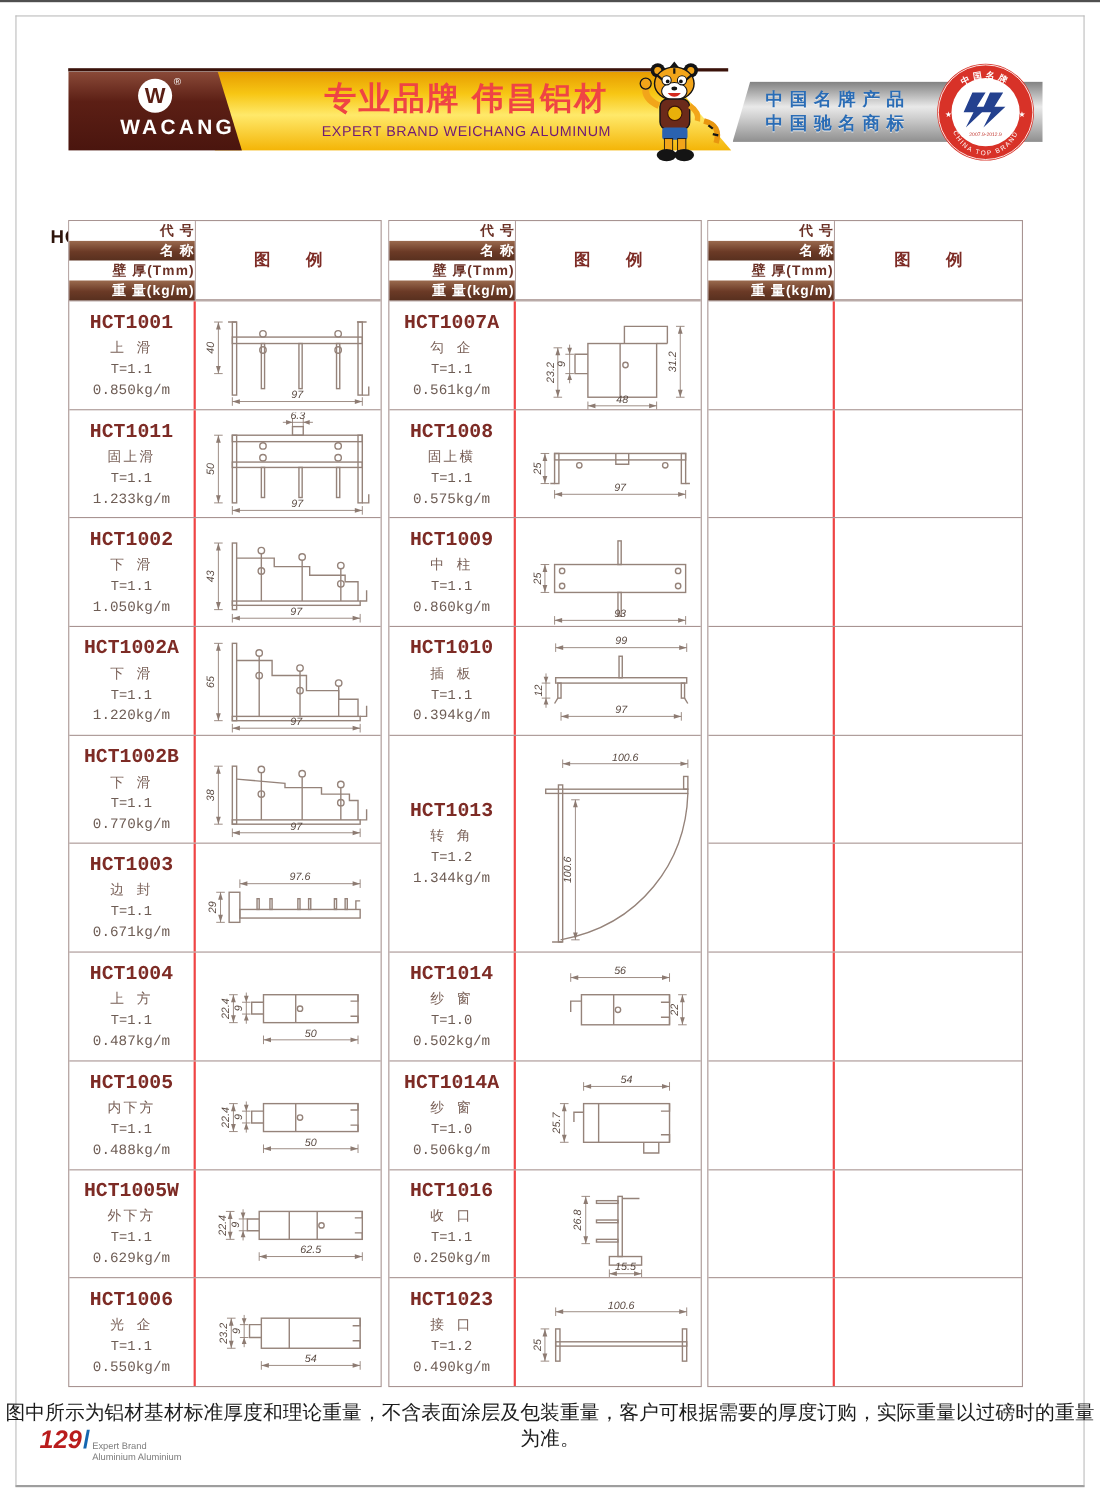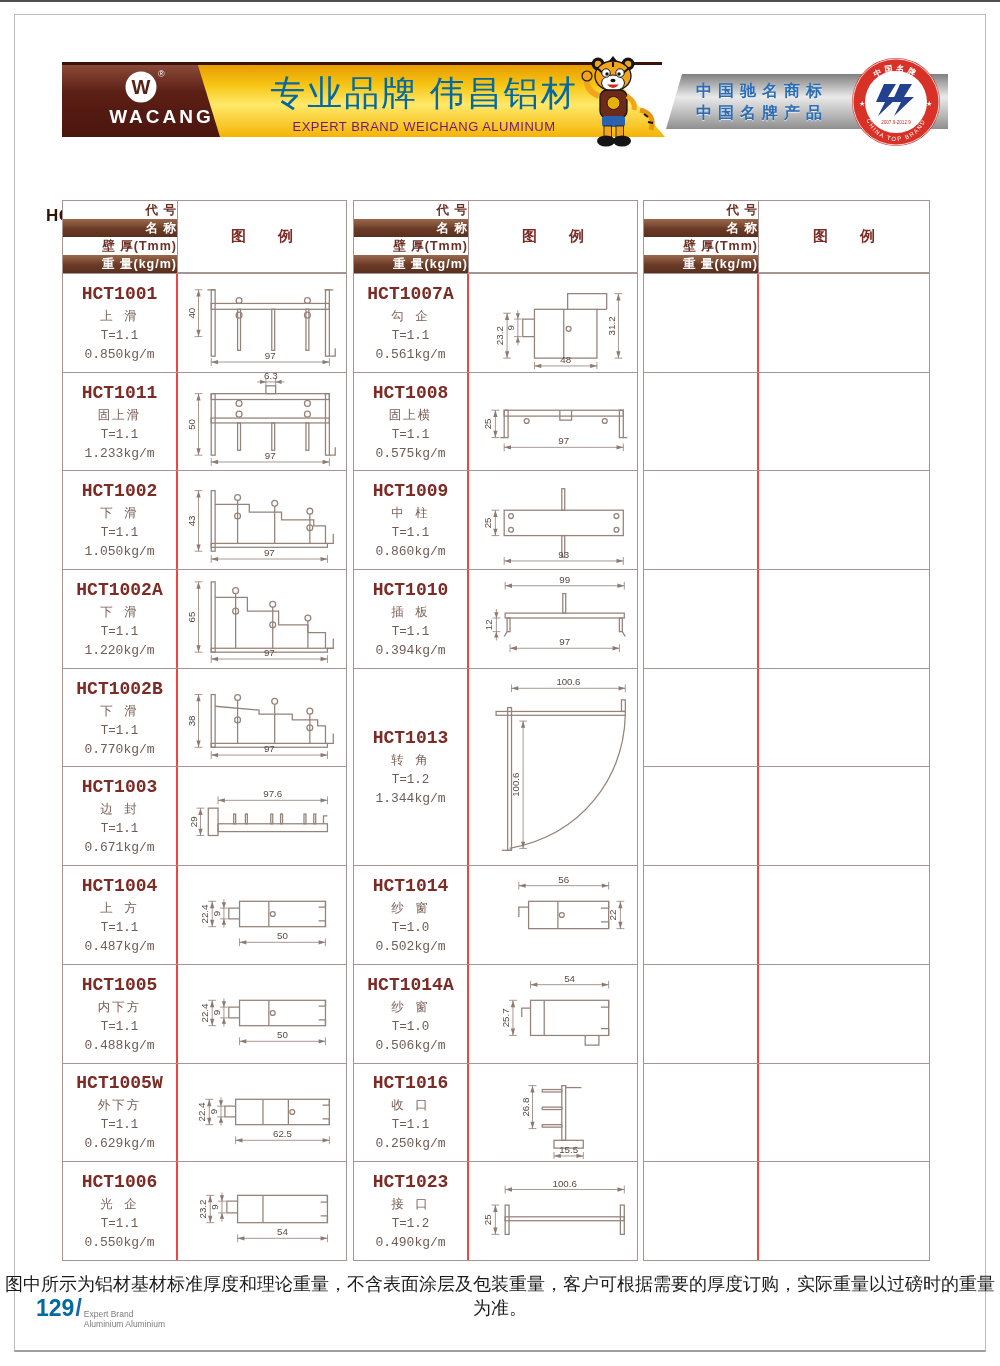--- a/index.html
+++ b/index.html
@@ -18,21 +18,21 @@
     background:linear-gradient(180deg,#8a4a38 0%,#5c1f15 38%,#4a150e 100%);
     clip-path:polygon(0 0,86% 0,100% 100%,0 100%); z-index:3;
     display:flex; flex-direction:column; align-items:center; }
   .logo-mark { margin-top:3px; }
   .reg-mark { position:absolute; left:96px; top:4px; color:#fff; font-size:9px; }
   .logo-text { color:#fff; font-weight:bold; font-size:19px; letter-spacing:3px; margin-top:-2px;margin-left:41px; }
   .banner-yellow { position:absolute; left:195px; top:65px; width:470px; height:72px;
     background:linear-gradient(180deg,#e79c00 0%,#f7c614 28%,#ffe96a 55%,#f4b406 100%);
     clip-path:polygon(0 0,87% 0,100% 100%,0 100%); z-index:2; }
   .banner-text { position:absolute; left:238px; top:70px; width:372px; text-align:center; z-index:3; }
-  .slogan-cn { font-size:35px; font-weight:normal; color:#0369a1; letter-spacing:2px; white-space:nowrap; }
+  .slogan-cn { font-size:29px; font-weight:bold; color:#ef4444; letter-spacing:2px; white-space:nowrap; }
   .slogan-en { font-size:13px; font-weight:normal; color:#701a75; letter-spacing:0.5px; margin-top:2px; white-space:nowrap; }
   .tiger { position:absolute; left:578px; top:54px; z-index:4; }
   .honor-bar { position:absolute; left:666px; top:74px; width:282px; height:55px;
     background:linear-gradient(180deg,#808080 0%,#e9e9e9 42%,#cfcfcf 60%,#8f8f8f 100%);
     clip-path:polygon(16px 0,100% 0,100% 100%,0 100%); z-index:1;
     padding:6px 0 0 30px; }
   .honor-line { font-size:16px; font-weight:bold; color:#2a6cb5; letter-spacing:6px;
     line-height:22px; white-space:nowrap; text-shadow:0 1px 0 rgba(255,255,255,.7); }
   .badge { position:absolute; left:850px; top:56px; z-index:5; }
 
@@ -52,31 +52,31 @@
     font-size:15px; font-weight:bold; color:#7d2b25; letter-spacing:14px; text-indent:14px;text-align:center; }
   .prow { display:flex; height:98.7px; border-top:1px solid #a89492; }
   .prow:first-of-type { border-top:none; }
   .prow.tall { height:197.4px; }
   .pcell-info { width:115px; border-right:2px solid #ef4444; display:flex; flex-direction:column;
     align-items:center; justify-content:center; gap:4px; padding:2px;font-family:Liberation Mono, monospace; }
   .pcode { font-size:18px; font-weight:bold; color:#7d2b25; }
   .pname { font-size:12.5px; color:#7a6158; letter-spacing:2px; }
   .pthick { font-size:12.5px; color:#6e5d55; }
   .pweight { font-size:13px; color:#6e5d55; }
-  .pcell-diagram { flex:1; display:flex; align-items:flex-start; justify-content:center; }
+  .pcell-diagram { flex:1; display:flex; align-items:flex-end; justify-content:center;font-style:italic; }
 
   svg .pf { fill:none; stroke:#95837a; stroke-width:1.3; }
   svg .dim { stroke:#8d7b72; stroke-width:0.8; }
   svg .dar { fill:#8d7b72; }
   svg .dtx { fill:#5a4a42; font-size:10px; text-anchor:middle; font-family:"Liberation Sans","DejaVu Sans",sans-serif; }
 
   
   .note { position:absolute; left:0; right:0; top:1272px; text-align:center; font-size:18px; color:#1b1b1b; }
   .pagenum { position:absolute; left:36px; top:1297px; display:flex; align-items:flex-start; }
-  .pagenum .num { font-size:23px; font-weight:bold; color:#0369a1; line-height:22px; }
+  .pagenum .num { font-size:23px; font-weight:bold; color:#b91c1c; line-height:22px;font-style:italic; }
   .pagenum .slash { font-size:23px; font-weight:bold; color:#1566b0; line-height:22px; margin:0 2px 0 1px; }
   .pagenum .brand { font-size:8.5px; color:#7d7d7d; line-height:10px; margin-top:12px; }
 </style>
 </head>
 <body>
 
 <div class="top-edge"></div>
 <div class="frame"></div>
 
 <div class="banner-top-strip"></div>
@@ -119,22 +119,22 @@
   <circle cx="35.5" cy="49" r="6.5" fill="#e8b00a" stroke="#3a1208" stroke-width="1"></circle>
   <path d="M49,42 q9,6 7,14" stroke="#f2a51a" stroke-width="5" fill="none"></path>
   <rect x="24" y="62" width="23" height="11" rx="3" fill="#2a62b0"></rect>
   <rect x="26" y="72" width="7.5" height="11" fill="#f2a51a" stroke="#141414" stroke-width="0.8"></rect>
   <rect x="38" y="72" width="7.5" height="11" fill="#f2a51a" stroke="#141414" stroke-width="0.8"></rect>
   <ellipse cx="28" cy="87" rx="9" ry="5.5" fill="#141414"></ellipse>
   <ellipse cx="44" cy="87" rx="9" ry="5.5" fill="#141414"></ellipse>
 </svg>
 
 <div class="honor-bar">
+  <div class="honor-line">中国名牌产品</div>
   <div class="honor-line">中国驰名商标</div>
-  <div class="honor-line">中国名牌产品</div>
 </div>
 
 <svg class="badge" width="92" height="92" viewBox="0 0 92 92">
   <defs>
     <path id="arcT" d="M 11,50 A 35,35 0 0 1 81,50"></path>
     <path id="arcB" d="M 15,54 A 31,31 0 0 0 77,54"></path>
   </defs>
   <circle cx="46" cy="46" r="44" fill="#d83228"></circle>
   <circle cx="46" cy="46" r="43" fill="none" stroke="#ffffff" stroke-width="0.8"></circle>
   <circle cx="46" cy="46" r="31" fill="#ffffff"></circle>

